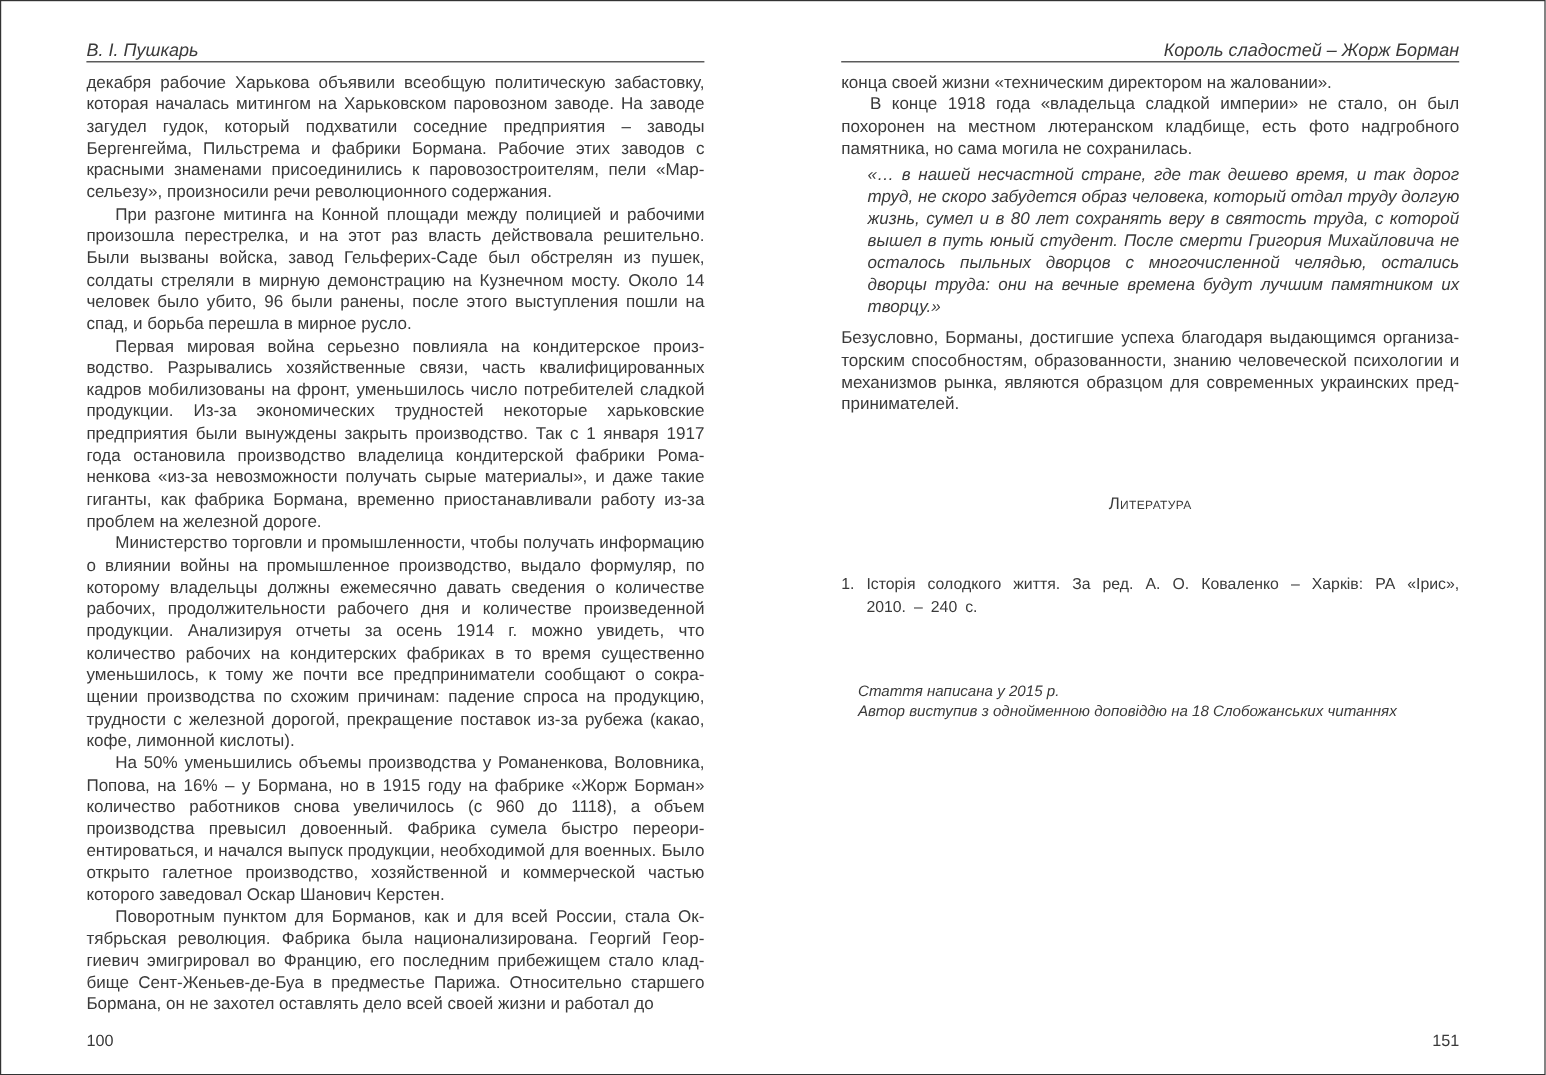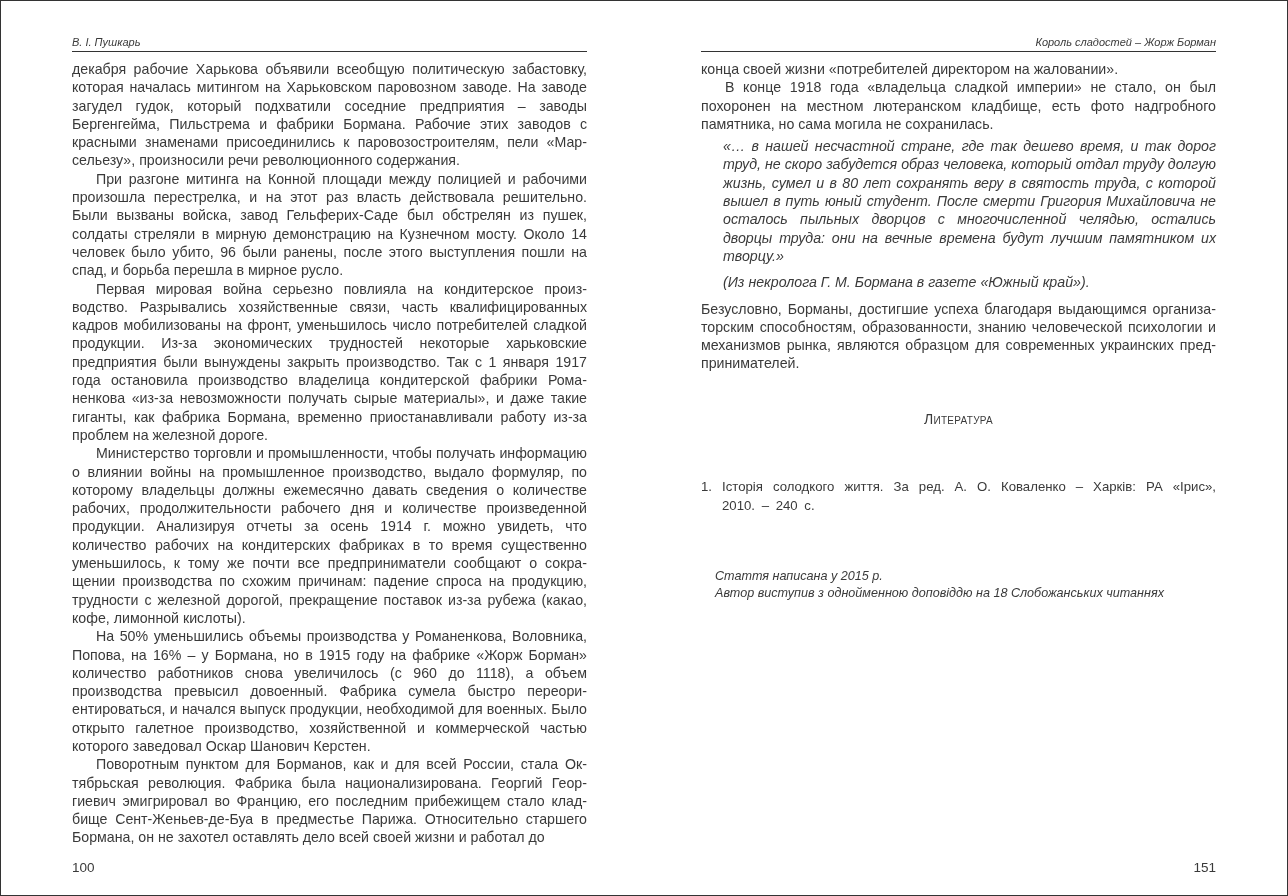--- a/index.html
+++ b/index.html
@@ -7,21 +7,21 @@
     .frame {
       position: absolute; left: 0; top: 0; width: 1286px; height: 894px;
       border: 1px solid #333; background: #fff;
     }
     .page { position: absolute; top: 0; width: 515px; height: 896px; color: #3a3a3a;
       font-family: "Liberation Sans", sans-serif; }
     .page.left { left: 72px; }
     .page.right { left: 701px; }
     .running-head {
       position: absolute; top: 36px; left: 0; width: 515px;
-      font-size: 11px; font-style: italic; color: #3a3a3a;
+      font-size: 15px; font-style: italic; color: #3a3a3a;
       padding-bottom: 2px; border-bottom: 1px solid #333; line-height: 13px;
     }
     .page.right .running-head { text-align: right; }
     .body { position: absolute; top: 60px; left: 0; width: 515px; font-size: 14.2px; line-height: 18.3px; }
     .body p { margin: 0; text-align: justify; hyphens: manual; }
     .body p.indent { text-indent: 24px; }
     .quote { margin: 4px 0 0 22px !important; font-style: italic; }
     .quote-src { margin: 8px 0 0 22px !important; font-style: italic; }
     .after-quote { margin-top: 8px !important; }
     .lit-heading {
@@ -50,24 +50,23 @@
     <p class="indent">Министерство торговли и промышленности, чтобы получать информа­цию о влиянии войны на промышленное производство, выдало формуляр, по которому владельцы должны ежемесячно давать сведения о количес­тве рабочих, продолжительности рабочего дня и количестве произведен­ной продукции. Анализируя отчеты за осень 1914 г. можно увидеть, что количество рабочих на кондитерских фабриках в то время существенно уменьшилось, к тому же почти все предприниматели сообщают о сокра­щении производства по схожим причинам: падение спроса на продукцию, трудности с железной дорогой, прекращение поставок из-за рубежа (ка­као, кофе, лимонной кислоты).</p>
     <p class="indent">На 50% уменьшились объемы производства у Романенкова, Воловни­ка, Попова, на 16% – у Бормана, но в 1915 году на фабрике «Жорж Бор­ман» количество работников снова увеличилось (с 960 до 1118), а объем производства превысил довоенный. Фабрика сумела быстро переори­ентироваться, и начался выпуск продукции, необходимой для военных. Было открыто галетное производство, хозяйственной и коммерческой частью которого заведовал Оскар Шанович Керстен.</p>
     <p class="indent">Поворотным пунктом для Борманов, как и для всей России, стала Ок­тябрьская революция. Фабрика была национализирована. Георгий Геор­гиевич эмигрировал во Францию, его последним прибежищем стало клад­бище Сент-Женьев-де-Буа в предместье Парижа. Относительно старшего Бормана, он не захотел оставлять дело всей своей жизни и работал до</p>
   </div>
   <div class="folio">100</div>
 </div>
 
 <div class="page right">
   <div class="running-head">Король сладостей – Жорж Борман</div>
   <div class="body">
-    <p>конца своей жизни «потребителей директором на жаловании».</p>
+    <p>конца своей жизни «техническим директором на жаловании».</p>
     <p class="indent">В конце 1918 года «владельца сладкой империи» не стало, он был похоронен на местном лютеранском кладбище, есть фото надгробного памятника, но сама могила не сохранилась.</p>
     <p class="quote">«… в нашей несчастной стране, где так дешево время, и так дорог труд, не скоро забудется образ человека, который отдал труду долгую жизнь, сумел и в 80 лет сохранять веру в святость труда, с которой вышел в путь юный студент. После смерти Григория Михайловича не осталось пыльных дворцов с многочисленной челя­дью, остались дворцы труда: они на вечные времена будут лучшим памятником их творцу.»</p>
-    <p class="quote-src">(Из некролога Г. М. Бормана в газете «Южный край»).</p>
     <p class="after-quote">Безусловно, Борманы, достигшие успеха благодаря выдающимся организа­торским способностям, образованности, знанию человеческой психологии и механизмов рынка, являются образцом для современных украинских пред­принимателей.</p>
   </div>
   <div class="lit-heading">Литература</div>
   <div class="biblio">
     <span class="num">1.</span>
     <div class="text">Історія солодкого життя. За ред. А. О. Коваленко – Харків: РА «Ірис», 2010. – 240 с.</div>
   </div>
   <div class="note">
     <div>Стаття написана у 2015 р.</div>
     <div>Автор виступив з однойменною доповіддю на 18 Слобожанських читаннях</div>

